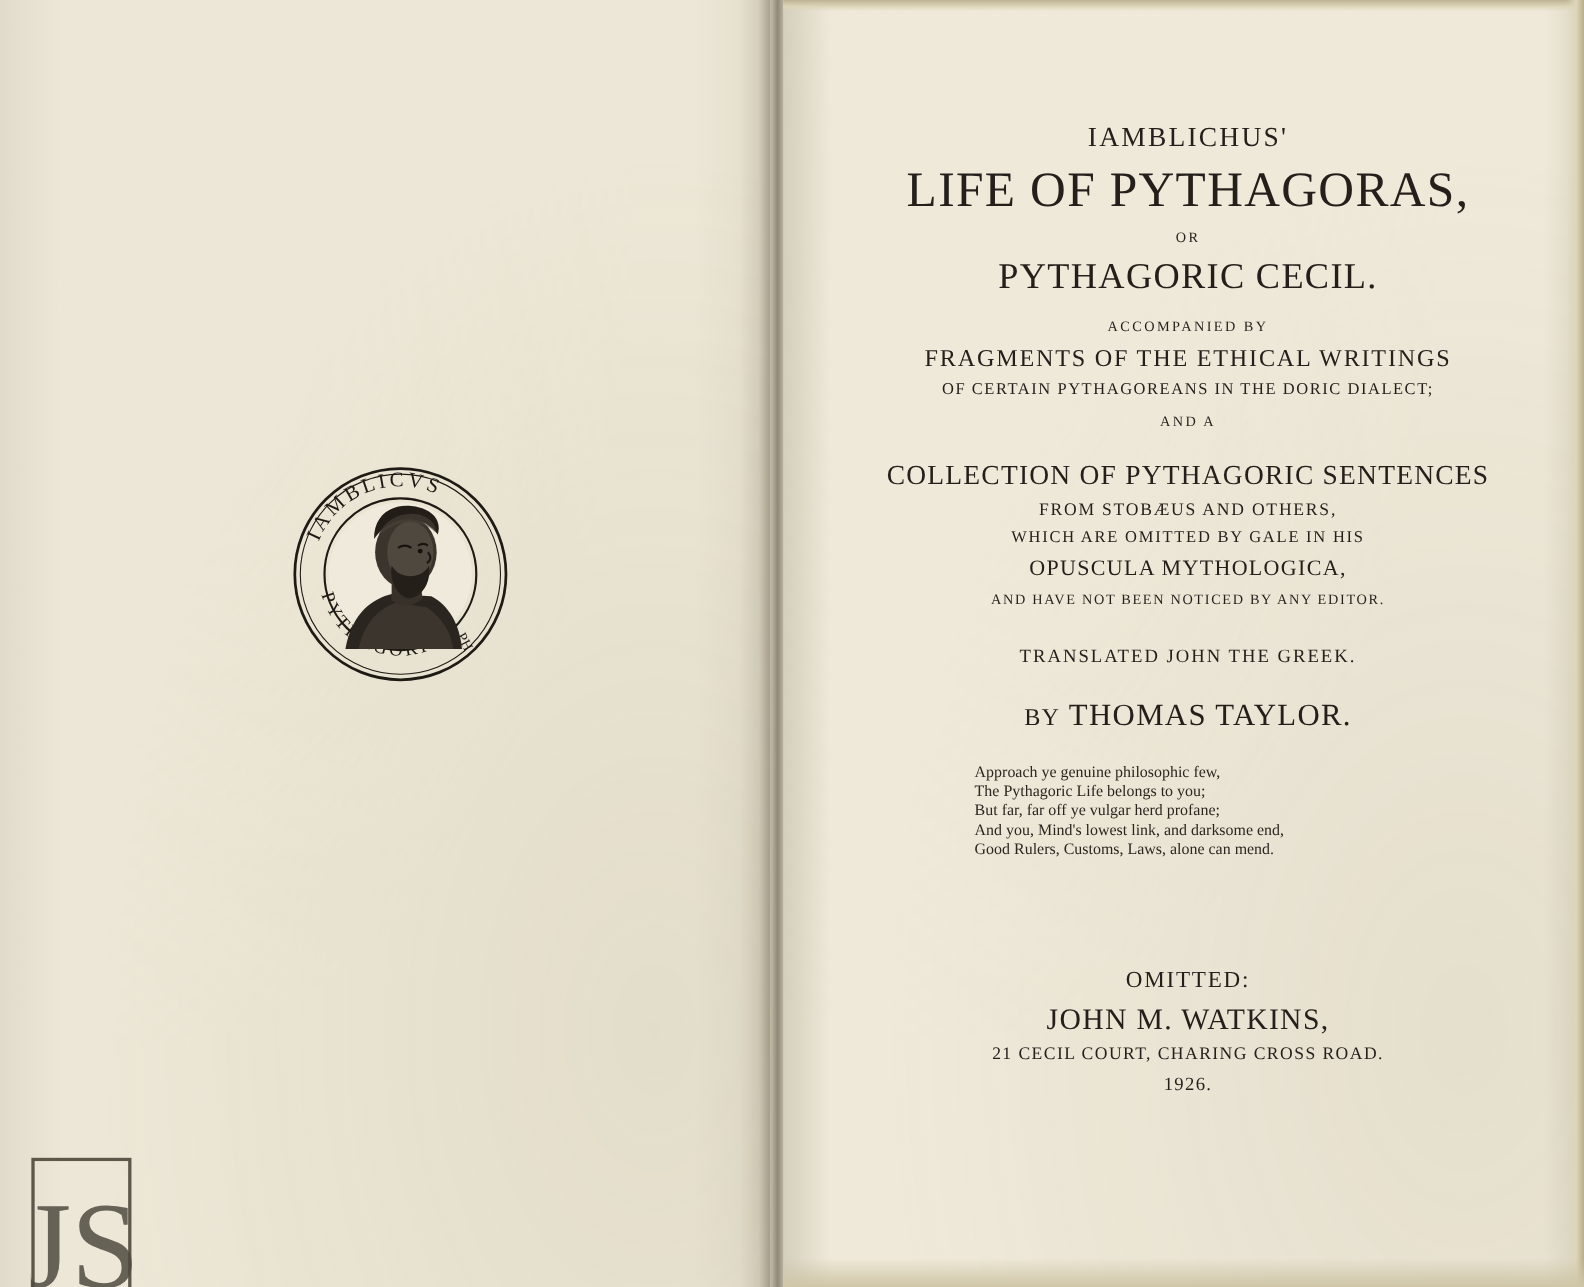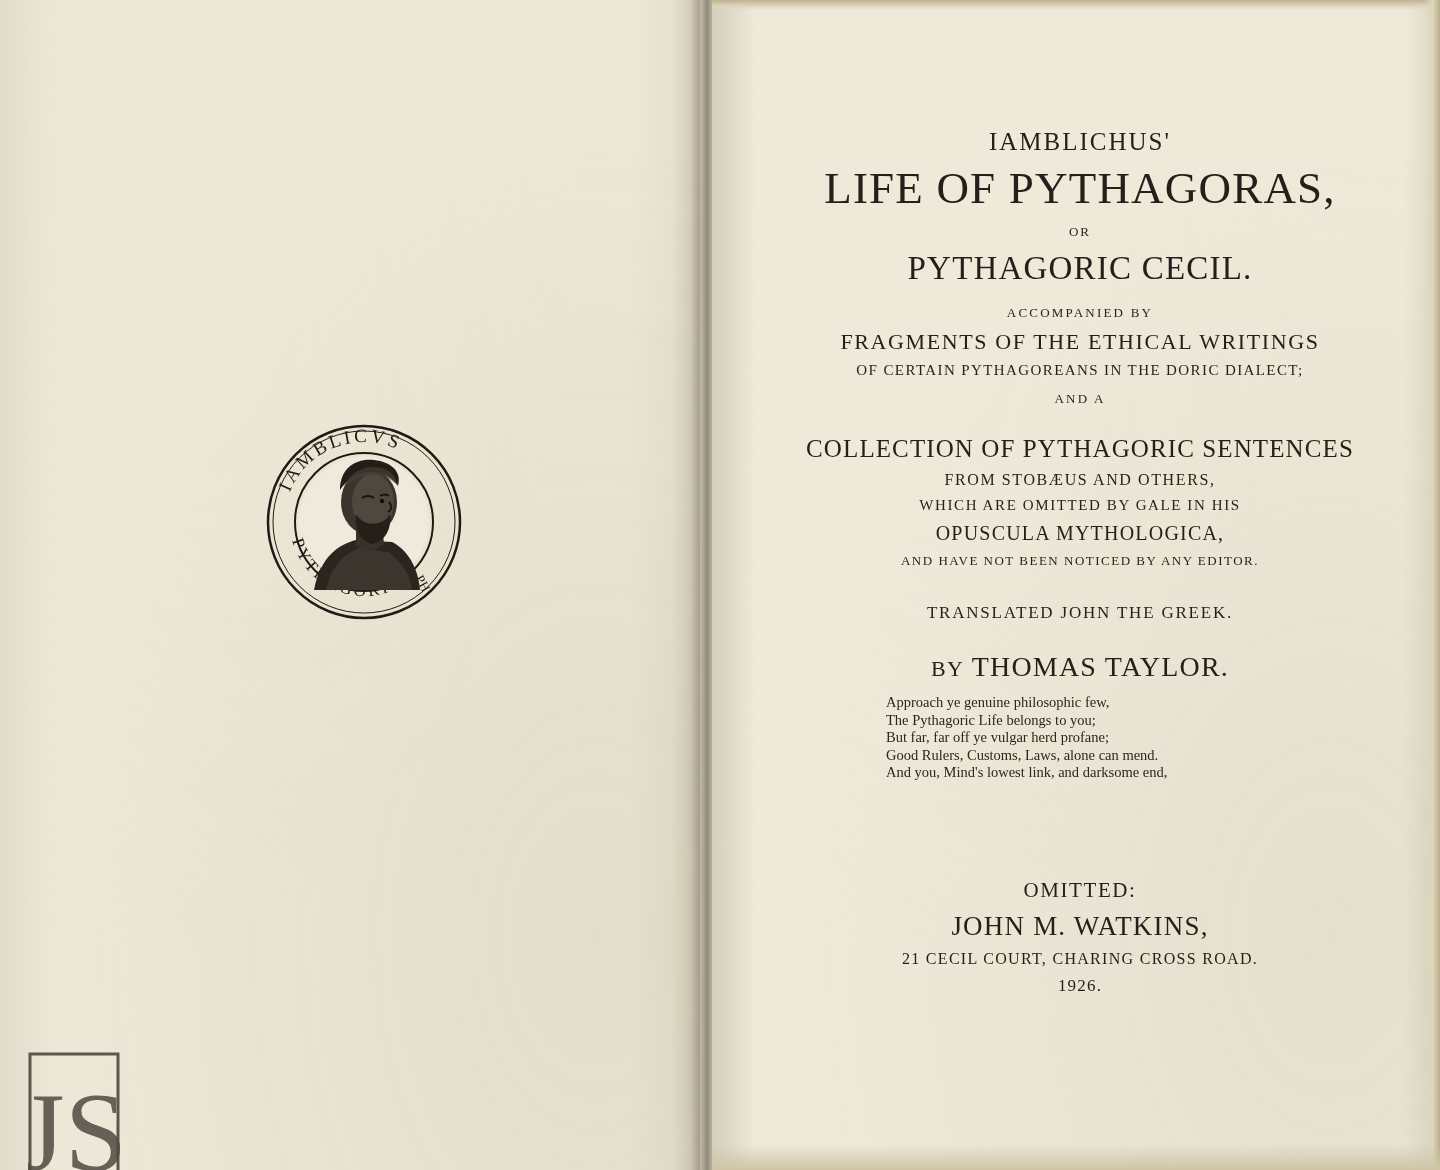--- a/index.html
+++ b/index.html
@@ -110,21 +110,21 @@
   }
   .seal {
     position: absolute;
     inset: 0;
   }
 
   
   .title-block {
     position: absolute;
     left: 760px;
-    top: 128px;
+    top: 112px;
     width: 640px;
     text-align: center;
     color: #241f1a;
   }
   .l-iamblichus {
     font-size: 25px;
     letter-spacing: 2.0px;
     margin-bottom: 6px;
   }
   .l-main {
@@ -343,22 +343,22 @@
     <div class="l-author">
       <span class="by">BY</span>
       <span>THOMAS TAYLOR.</span>
     </div>
   </div>
 
   <div class="verse">
     <div>Approach ye genuine philosophic few,</div>
     <div>The Pythagoric Life belongs to you;</div>
     <div>But far, far off ye vulgar herd profane;</div>
+    <div>And you, Mind's lowest link, and darksome end,</div>
     <div>Good Rulers, Customs, Laws, alone can mend.</div>
-    <div>And you, Mind's lowest link, and darksome end,</div>
   </div>
 
   <div class="imprint">
     <div class="i-london">OMITTED:</div>
     <div class="i-publisher">JOHN M. WATKINS,</div>
     <div class="i-address">21 CECIL COURT, CHARING CROSS ROAD.</div>
     <div class="i-year">1926.</div>
   </div>
 
 </div>

